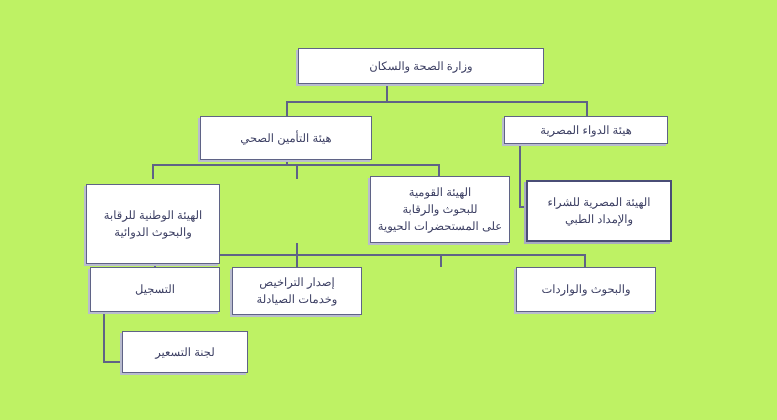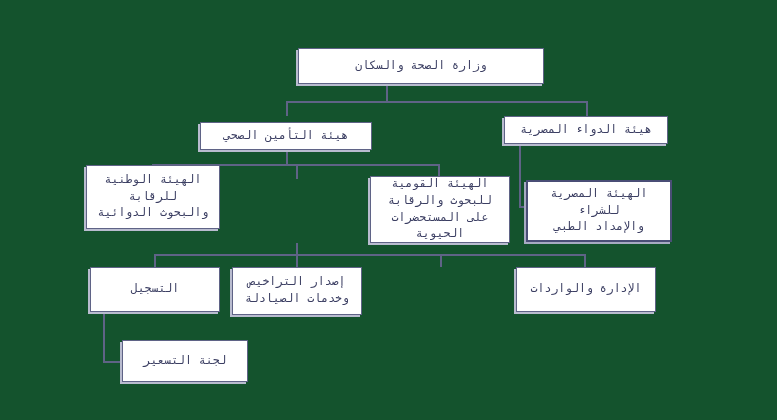--- a/index.html
+++ b/index.html
@@ -4,23 +4,23 @@
 <style>
   html, body {
     margin: 0;
     padding: 0;
     background: #ffffff;
   }
   #chart-root {
     position: relative;
     width: 777px;
     height: 420px;
-    background: #14532d;
+    background: #bef264;
     overflow: hidden;
-    font-family: Liberation Mono, monospace;
+    font-family: Liberation Sans, sans-serif;
   }
 
   
   .conn {
     position: absolute;
     background: #5f6386;
   }
   .conn-v { width: 2px; }
   .conn-h { height: 2px; }
 
@@ -99,29 +99,29 @@
   <div class="conn conn-v" style="left:440px; top:254px; height:13px;"></div>
   <div class="conn conn-v" style="left:584px; top:254px; height:13px;"></div>
 
   <div class="conn conn-v" style="left:103px; top:312px; height:51px;"></div>
   <div class="conn conn-h" style="left:103px; top:361px; width:19px;"></div>
 
   <div class="node" style="left:298px; top:48px; width:246px; height:36px;">
     <span class="node-label">وزارة الصحة والسكان</span>
   </div>
 
-  <div class="node" style="left:200px; top:116px; width:172px; height:28px;margin-top:6px;">
+  <div class="node" style="left:200px; top:116px; width:172px; height:44px;">
     <span class="node-label">هيئة التأمين الصحي</span>
   </div>
 
   <div class="node" style="left:504px; top:116px; width:164px; height:28px;">
     <span class="node-label">هيئة الدواء المصرية</span>
   </div>
 
-  <div class="node" style="left:86px; top:165px; width:134px; height:64px;">
+  <div class="node" style="left:86px; top:184px; width:134px; height:80px;">
     <span class="node-label">الهيئة الوطنية للرقابة
 والبحوث الدوائية</span>
   </div>
 
 
   <div class="node" style="left:370px; top:176px; width:140px; height:67px;">
     <span class="node-label">الهيئة القومية
 للبحوث والرقابة
 على المستحضرات الحيوية</span>
   </div>
@@ -135,22 +135,22 @@
     <span class="node-label">التسجيل</span>
   </div>
 
   <div class="node" style="left:232px; top:267px; width:130px; height:48px;text-align:center;">
     <span class="node-label">إصدار التراخيص
 وخدمات الصيادلة</span>
   </div>
 
 
   <div class="node" style="left:516px; top:267px; width:140px; height:45px;">
-    <span class="node-label">الإدارة والواردات</span>
+    <span class="node-label">والبحوث والواردات</span>
   </div>
 
-  <div class="node" style="left:122px; top:340px; width:126px; height:42px;justify-content:flex-end;">
+  <div class="node" style="left:122px; top:331px; width:126px; height:42px;justify-content:flex-end;">
     <span class="node-label">لجنة التسعير</span>
   </div>
 
   <div class="footer-note"></div>
 
 </div>
 
 </body></html>

